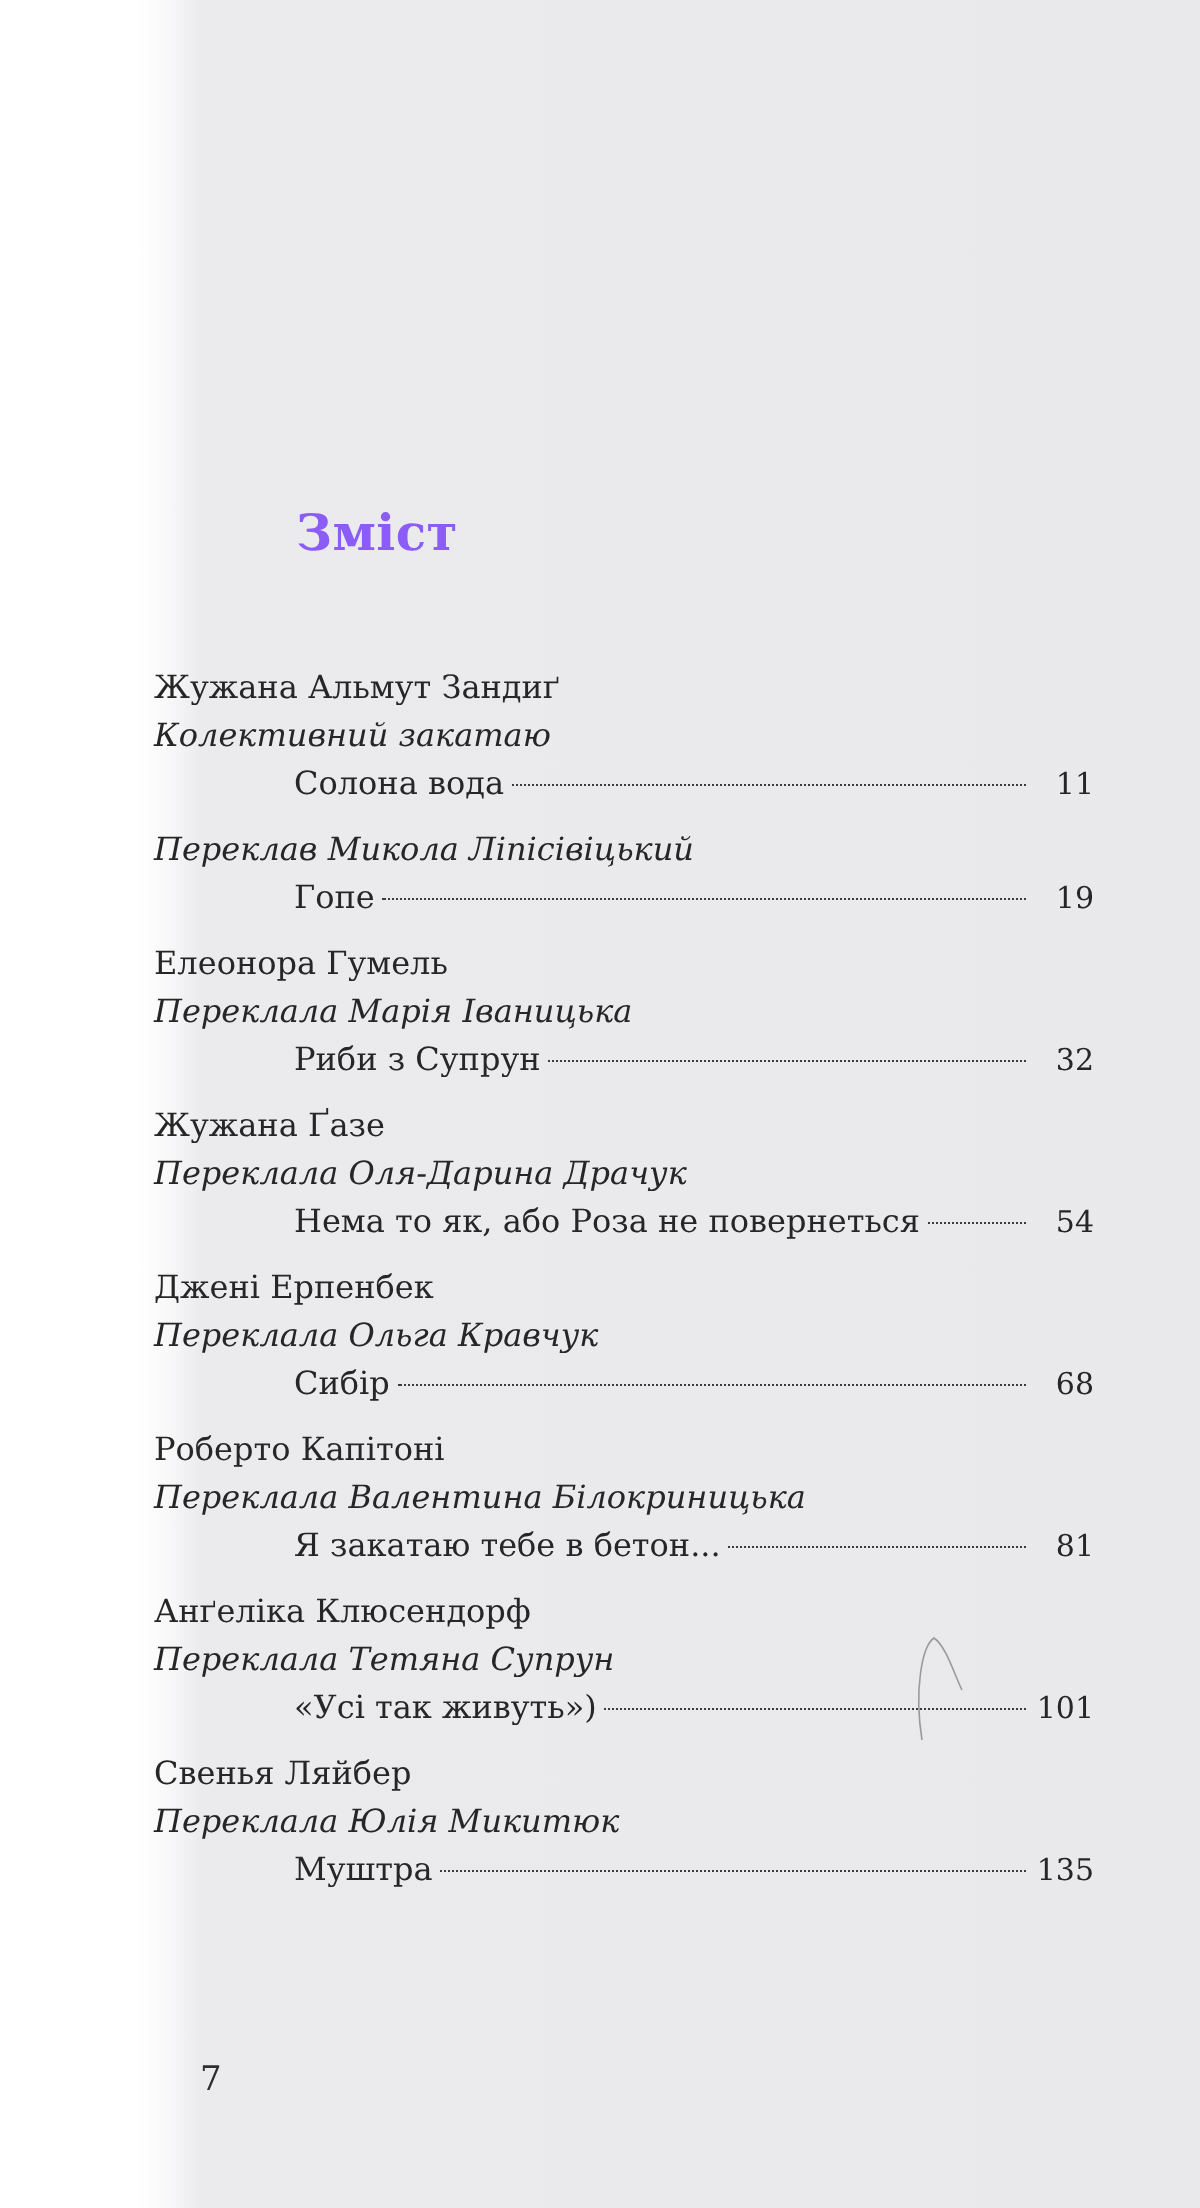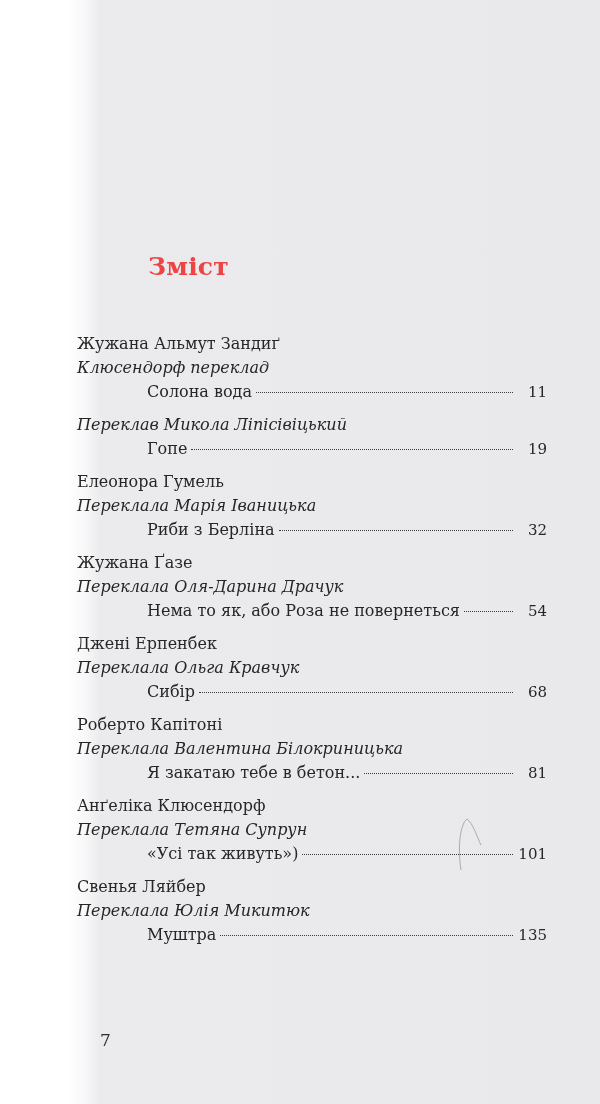--- a/index.html
+++ b/index.html
@@ -13,21 +13,21 @@
     position: absolute; left: 70px; top: 0; width: 530px; height: 1104px;
     background: linear-gradient(to right, #f7f7f9 0px, #ebebee 30px, #e9e9ec 100%);
   }
   .page-shadow {
     position: absolute; left: 0; top: 0; width: 30px; height: 100%;
     background: linear-gradient(to right, rgba(255,255,255,0.9), rgba(255,255,255,0));
   }
   .title {
     position: absolute; left: 148px; top: 252px;
     font-family: "DejaVu Serif", serif; font-weight: bold; font-size: 25px;
-    color: #ef4444; letter-spacing: 0.2px;
+    color: #8b5cf6; letter-spacing: 0.2px;
   }
   .toc { position: absolute; left: 77px; top: 332px; width: 470px; }
   .entry { margin-bottom: 9px; }
   .author { font-size: 16px; line-height: 24px; height: 24px; white-space: nowrap; }
   .translator { font-size: 16px; line-height: 24px; height: 24px; font-style: italic; white-space: nowrap; }
   .work { padding-left: 70px; font-size: 16px; line-height: 24px; position: relative; }
   .work-line { display: flex; align-items: baseline; white-space: nowrap; height: 24px; }
   .work-title { flex: 0 0 auto; }
   .leader {
     flex: 1 1 auto; overflow: hidden; margin: 0 4px;
@@ -48,21 +48,21 @@
 <div class="page">
   <div class="page-shadow"></div>
 </div>
 
 <div class="title">Зміст</div>
 
 <div class="toc">
 
   <div class="entry">
     <div class="author">Жужана Альмут Зандиґ</div>
-    <div class="translator">Клюсендорф переклад</div>
+    <div class="translator">Колективний закатаю</div>
     <div class="work">
       <div class="work-line">
         <span class="work-title">Солона вода</span>
         <span class="leader"></span>
         <span class="page-num">11</span>
       </div>
     </div>
   </div>
 
   <div class="entry">
@@ -74,21 +74,21 @@
         <span class="page-num">19</span>
       </div>
     </div>
   </div>
 
   <div class="entry">
     <div class="author">Елеонора Гумель</div>
     <div class="translator">Переклала Марія Іваницька</div>
     <div class="work">
       <div class="work-line">
-        <span class="work-title">Риби з Берліна</span>
+        <span class="work-title">Риби з Супрун</span>
         <span class="leader"></span>
         <span class="page-num">32</span>
       </div>
     </div>
   </div>
 
   <div class="entry">
     <div class="author">Жужана Ґазе</div>
     <div class="translator">Переклала Оля-Дарина Драчук</div>
     <div class="work">

